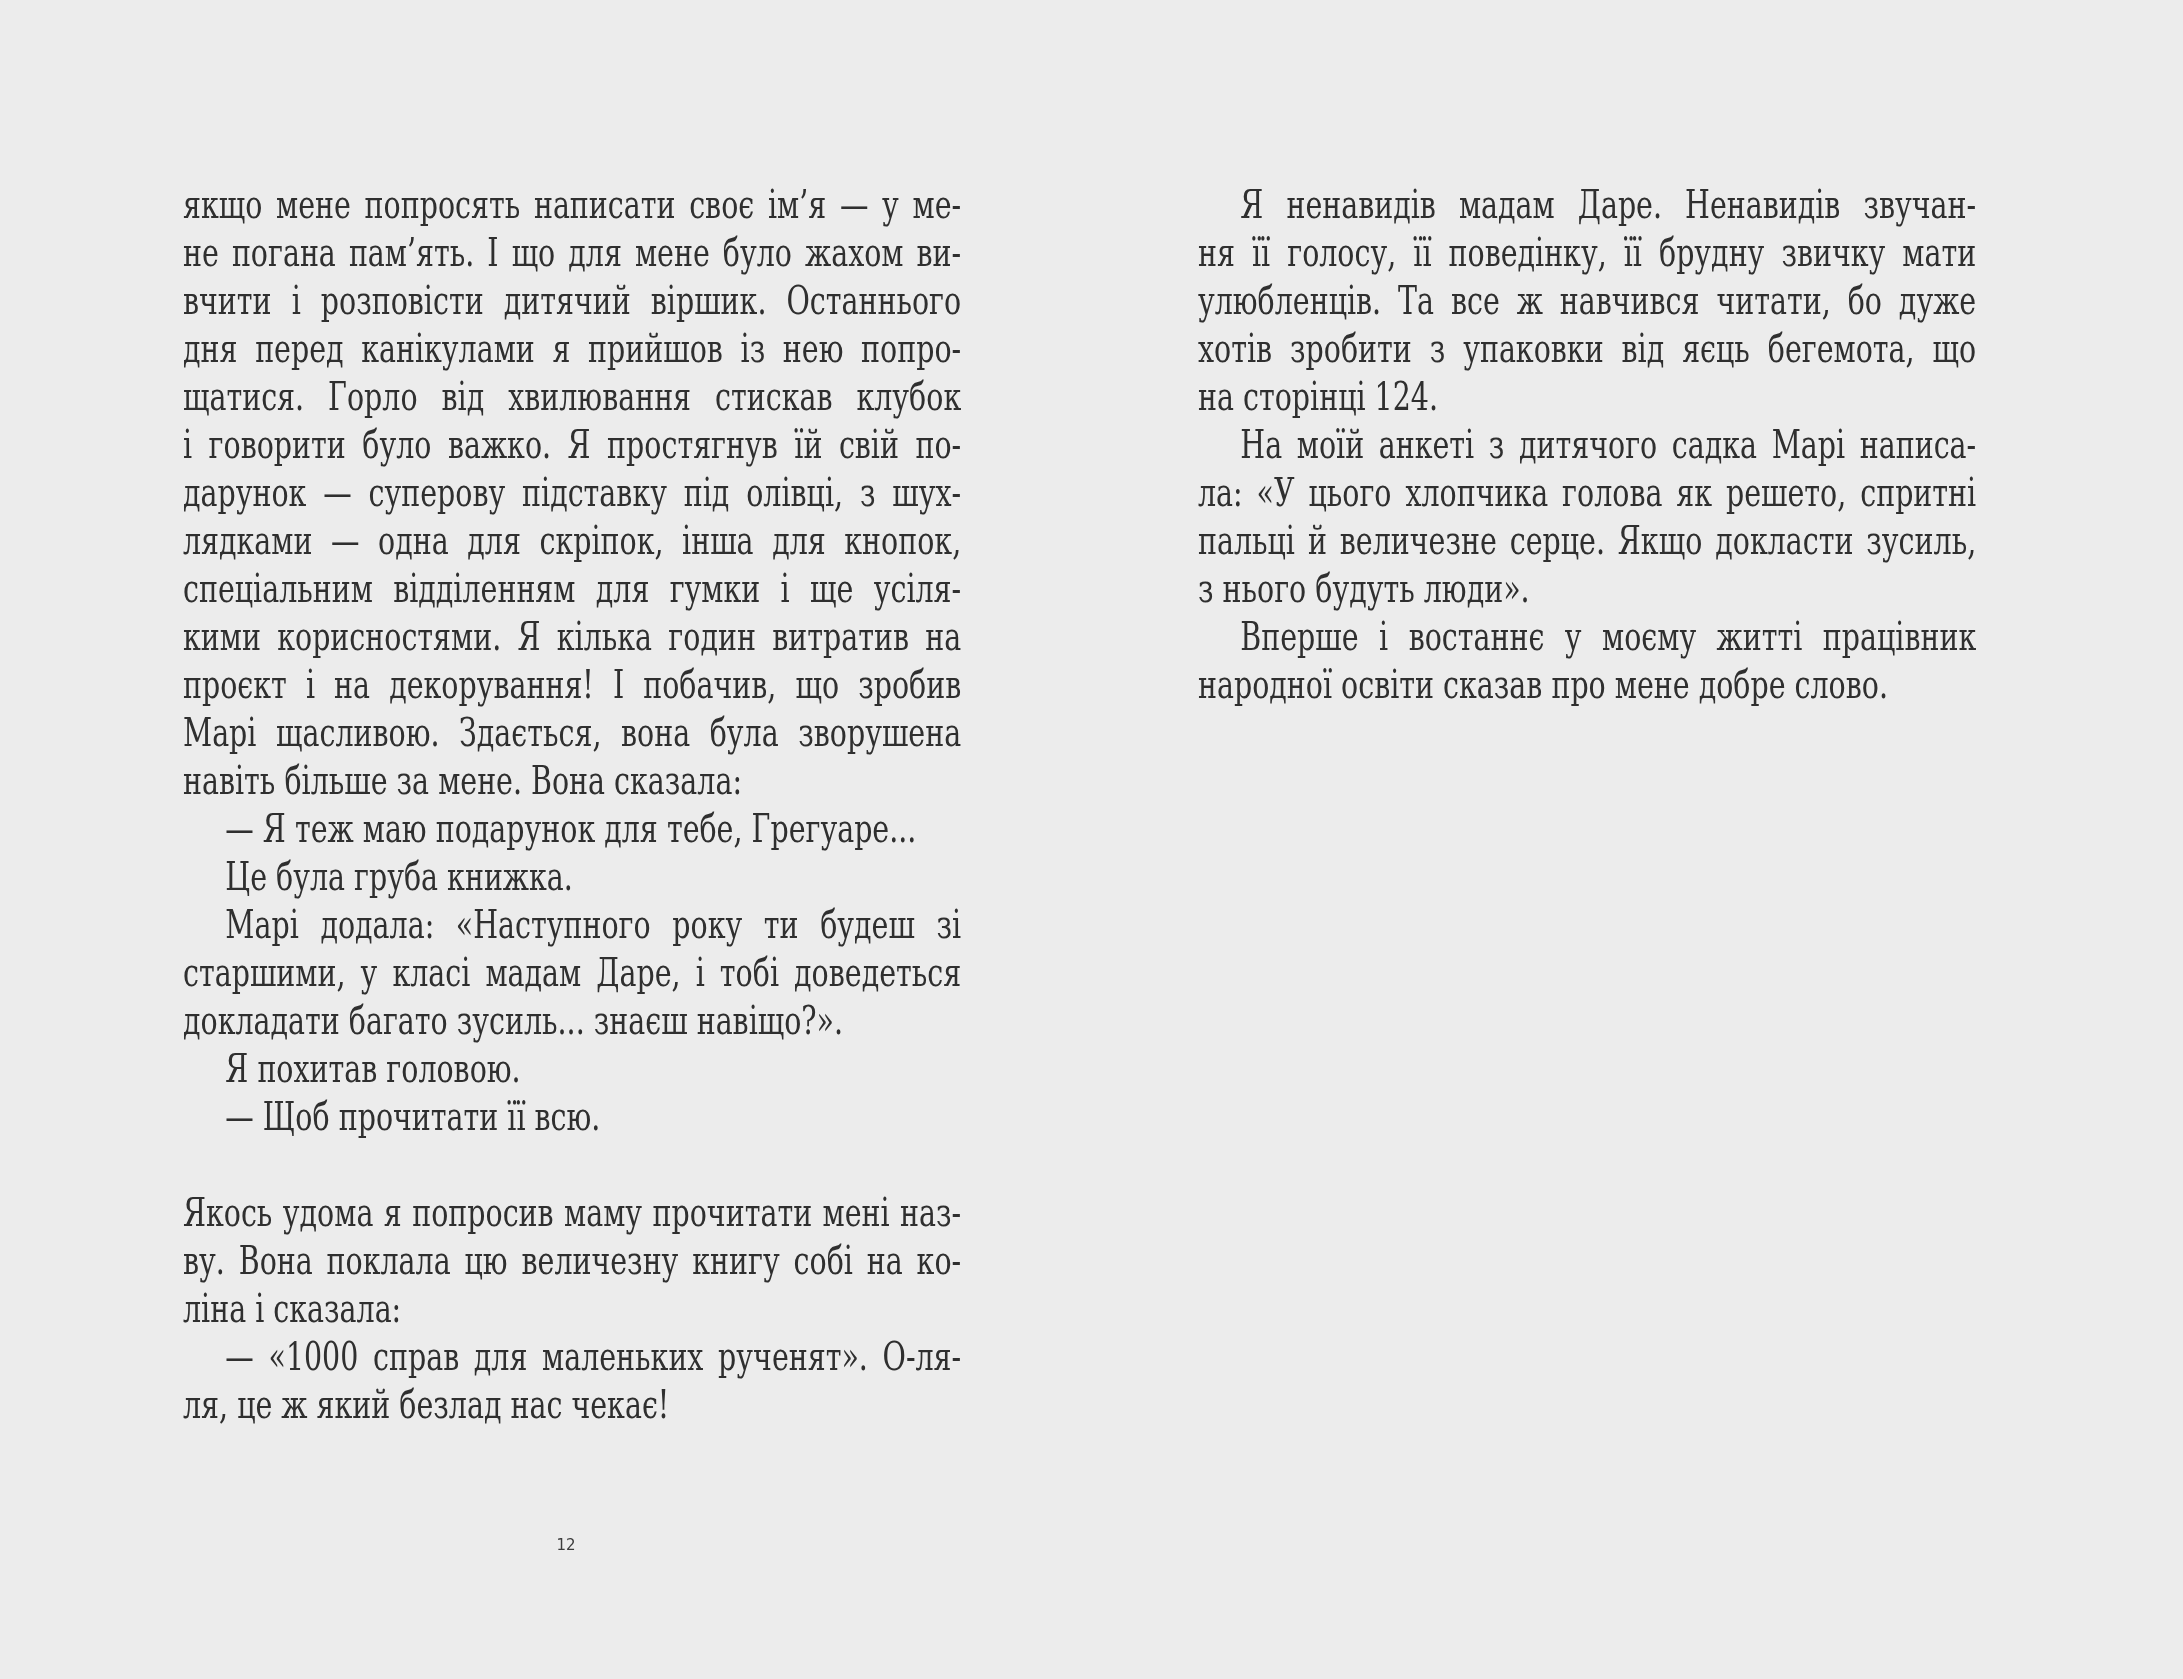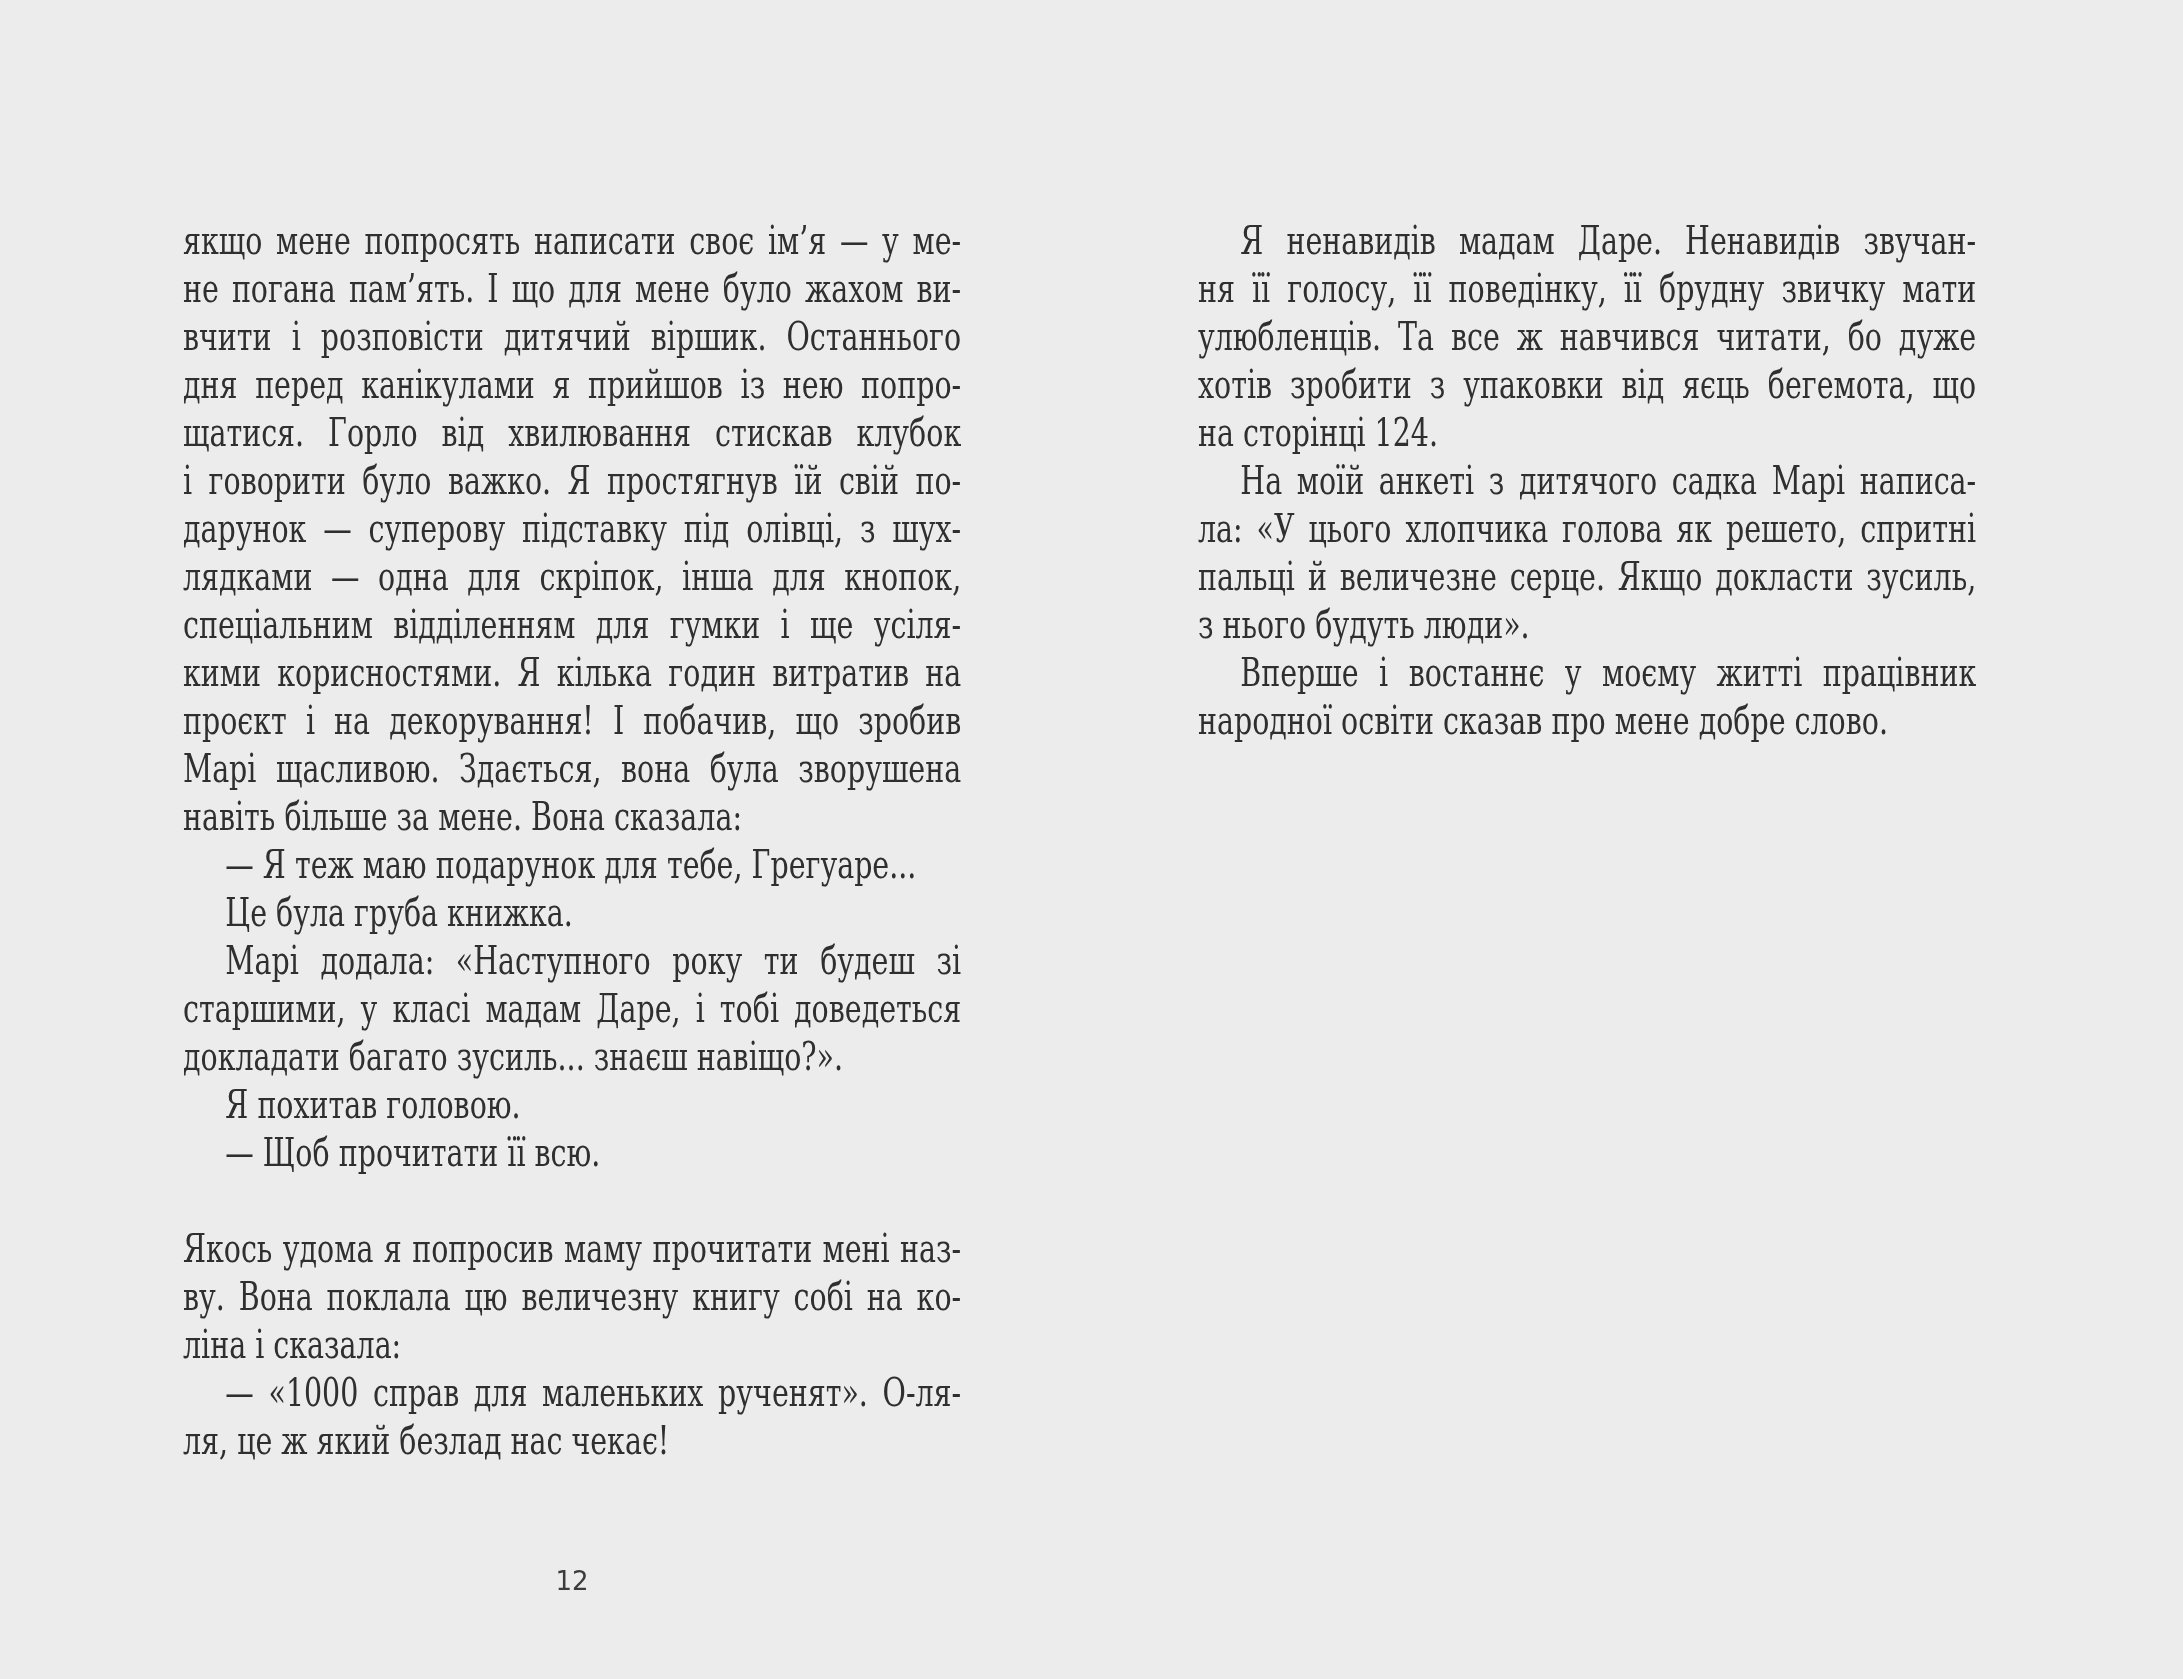--- a/index.html
+++ b/index.html
@@ -15,21 +15,20 @@
     background: var(--bg);
     overflow: hidden;
   }
   .spread {
     position: relative;
     width: 2183px;
     height: 1269px;
     background: var(--bg);
     color: var(--ink);
     font-family: "DejaVu Serif", "Liberation Serif", serif;
-    margin-top: 36px;
   }
   .page {
     position: absolute;
     top: 0;
     height: 1679px;
     width: 1091px;
   }
   .page-left  { left: 0; }
   .page-right { left: 1044px; }
   
@@ -50,26 +49,26 @@
     text-align: justify;
     text-align-last: justify;
     text-justify: inter-word;
     white-space: nowrap;
   }
   .line.end { text-align-last: left; }
   .line.ind { text-indent: 58px; }
   .spacer { height: 48px; }
   .pagenum {
     position: absolute;
-    left: 183px;
+    left: 177px;
     top: 1533px;
     width: 778px;
     text-align: center;
     font-family: "DejaVu Sans", "Liberation Sans", sans-serif;
-    font-size: 26px;
+    font-size: 15px;
     line-height: 24px;
     color: var(--folio);
   }
 </style>
 </head>
 <body>
 
 <div class="spread">
   <div class="page page-left">
     <div class="page-text">

